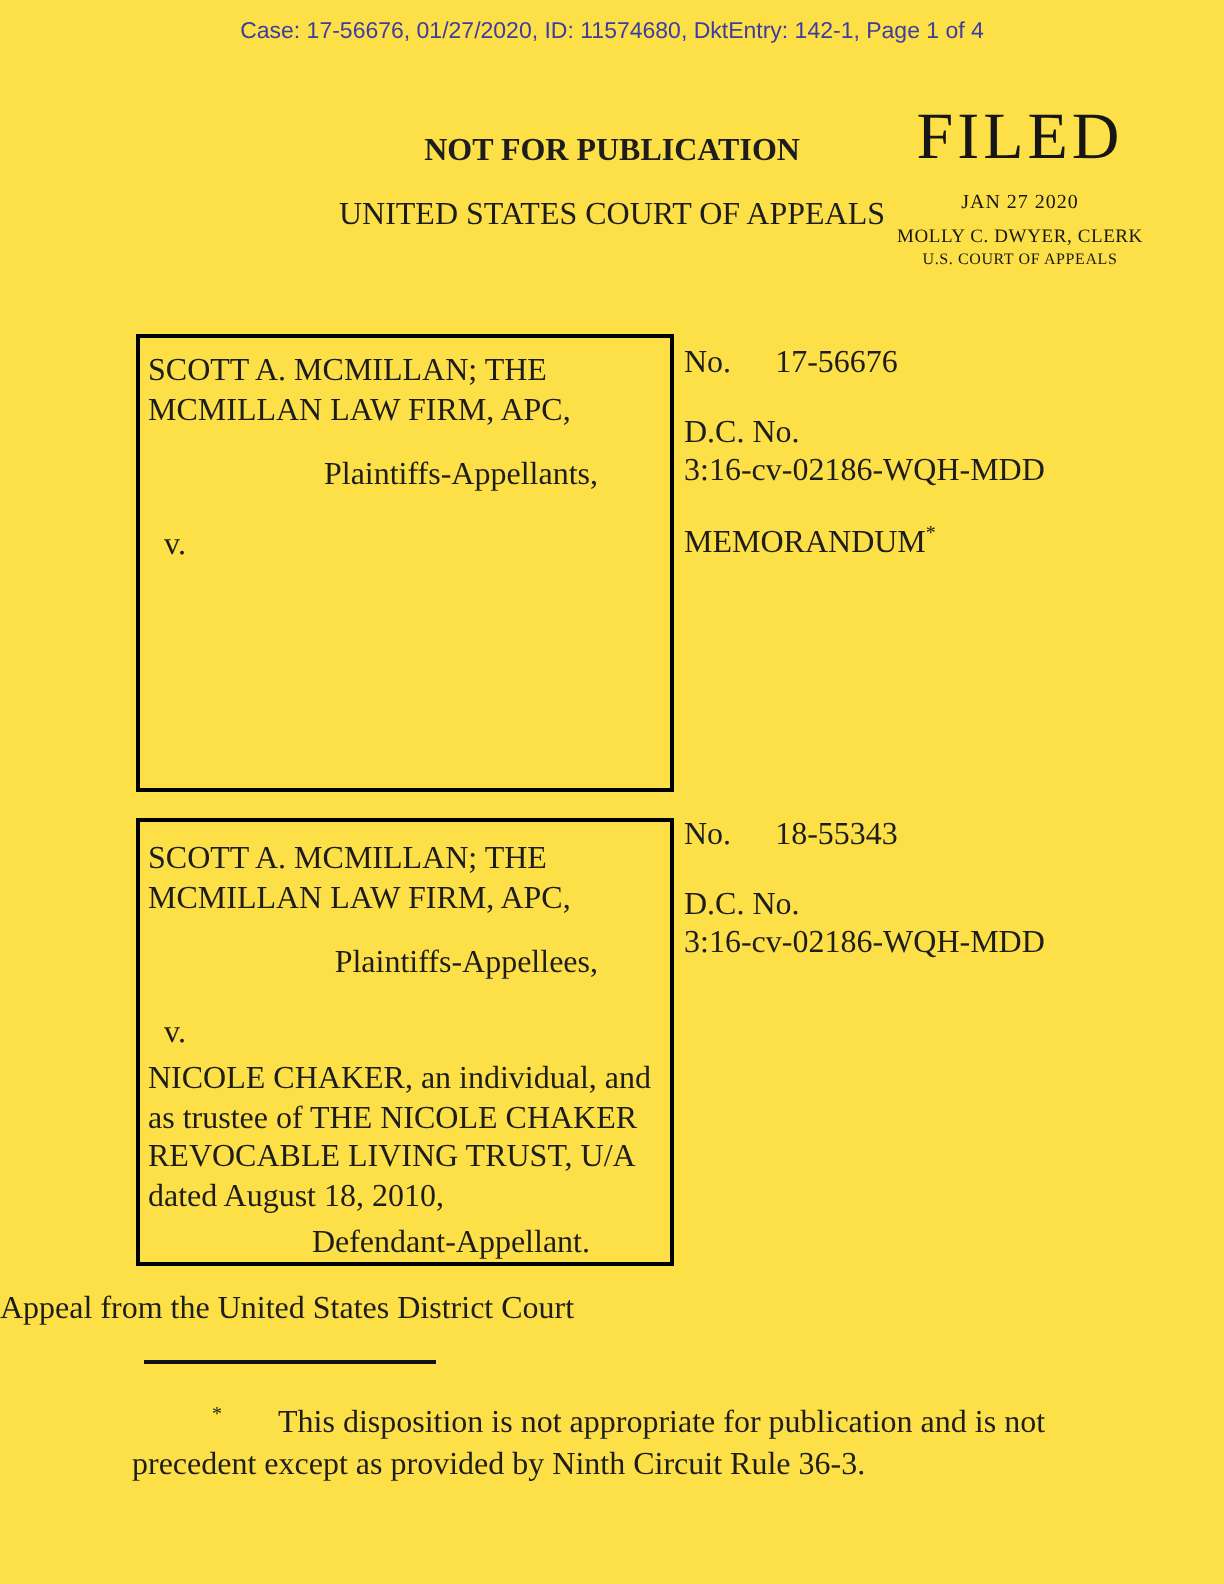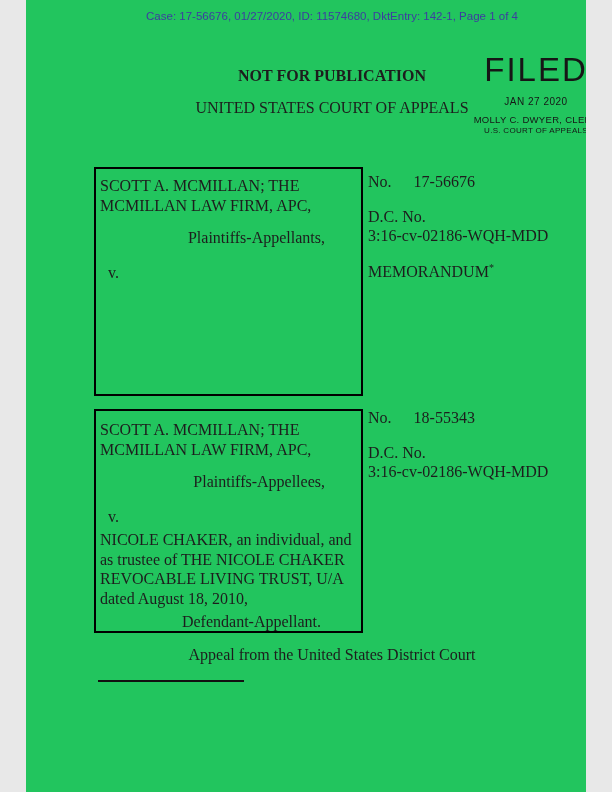--- a/index.html
+++ b/index.html
@@ -1,28 +1,28 @@
 <!DOCTYPE html>
 <html><head>
 <meta charset="utf-8">
 <style>
   html,body { margin:0; padding:0; background:#e8e8e8; }
   .page {
-    position:relative; width:560px; height:792px; margin:0 auto;
-    background:#22c55e; overflow:hidden;
+    position:relative; width:612px; height:792px; margin:0 auto;
+    background:#fde047; overflow:hidden;
     font-family:"Liberation Serif", serif; color:#1d1d1d;
   }
   
   .doc-header {
     position:absolute; top:10px; left:0; width:612px; text-align:center;
     font-family:"Liberation Sans", sans-serif; font-size:11.5px; color:#3d3da0;
   }
   
   .stamp { position:absolute; left:430px; top:53px; width:160px; text-align:center;
-           font-family:Liberation Sans, sans-serif; color:#161616; }
+           font-family:Liberation Serif, serif; color:#161616; }
   .stamp-filed { font-size:33px; letter-spacing:2px; font-weight:400; line-height:33px; }
   .stamp-date  { margin-top:10px; font-size:10px; letter-spacing:0.5px; }
   .stamp-clerk { margin-top:7px; font-size:9.5px; letter-spacing:0.3px; }
   .stamp-court { margin-top:1px; font-size:8px; letter-spacing:0.3px; }
   
   .heading { position:absolute; left:0; width:612px; text-align:center; font-size:16px; }
   .h-notpub  { top:67px;  font-weight:bold; }
   .h-court   { top:99px;  }
   .h-circuit { top:131px; }
   
@@ -42,21 +42,21 @@
   .def-role-2 { margin-top:4px; }
   
   .case-meta { position:absolute; left:342px; width:210px; font-size:16px; line-height:19.5px; }
   .meta-1 { top:172px; }
   .meta-2 { top:408px; }
   .no-val { margin-left:22px; }
   .dc-block { margin-top:15px; }
   .memo { margin-top:16px; }
   sup.mark { font-size:10px; vertical-align:super; line-height:0; }
   
-  .appeal-line { position:absolute; top:646px; left:0; width:612px; text-align:center; font-size:16px; }
+  .appeal-line { position:absolute; top:646px; left:0; width:612px; font-size:16px; }
   
   .footnote-rule { position:absolute; left:72px; top:680px; width:146px; height:2px; background:#111; }
   .footnote { position:absolute; left:66px; top:686px; width:476px; font-size:16px; line-height:20.5px; }
   .footnote sup.mark { margin-left:40px; margin-right:28px; }
 </style>
 </head>
 <body>
 
 <div class="page">
 
@@ -99,14 +99,15 @@
     <div><span>No.</span><span class="no-val">18-55343</span></div>
     <div class="dc-block">
       <div>D.C. No.</div>
       <div>3:16-cv-02186-WQH-MDD</div>
     </div>
   </div>
 
   <div class="appeal-line">Appeal from the United States District Court</div>
 
   <div class="footnote-rule"></div>
+  <p class="footnote"><sup class="mark">*</sup><span>This disposition is not appropriate for publication and is not precedent except as provided by Ninth Circuit Rule 36-3.</span></p>
 
 </div>
 
 </body></html>

